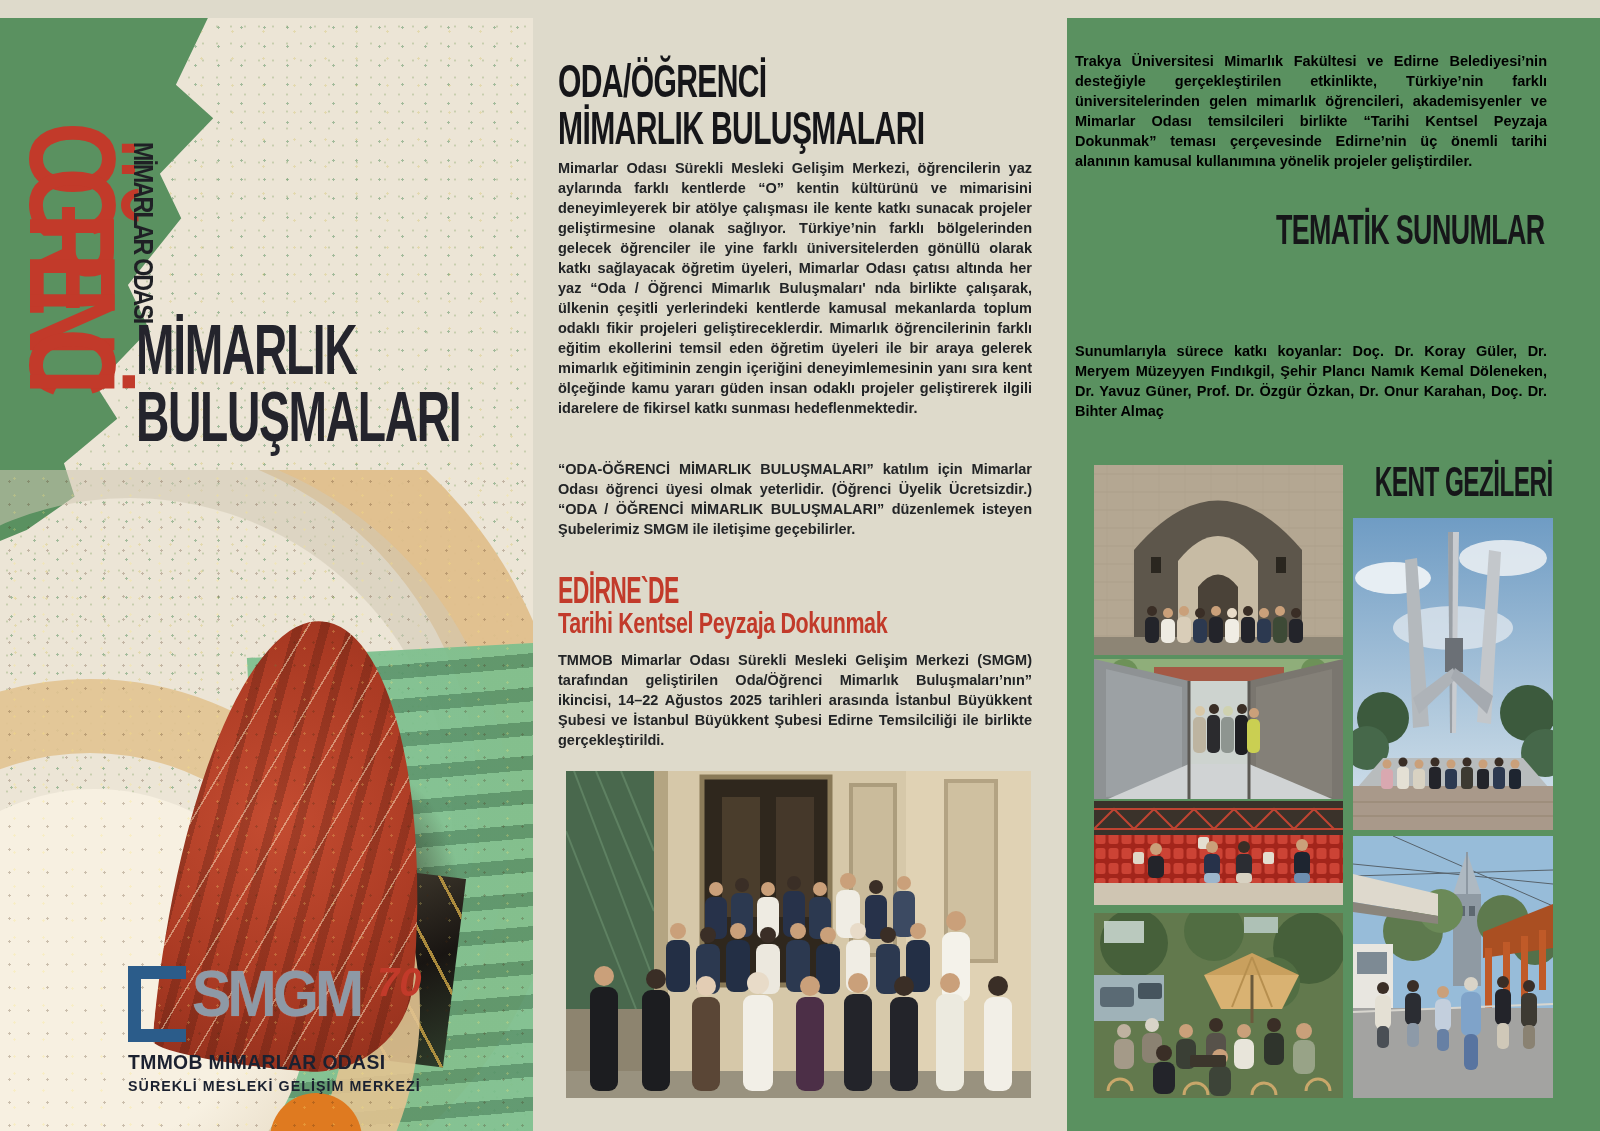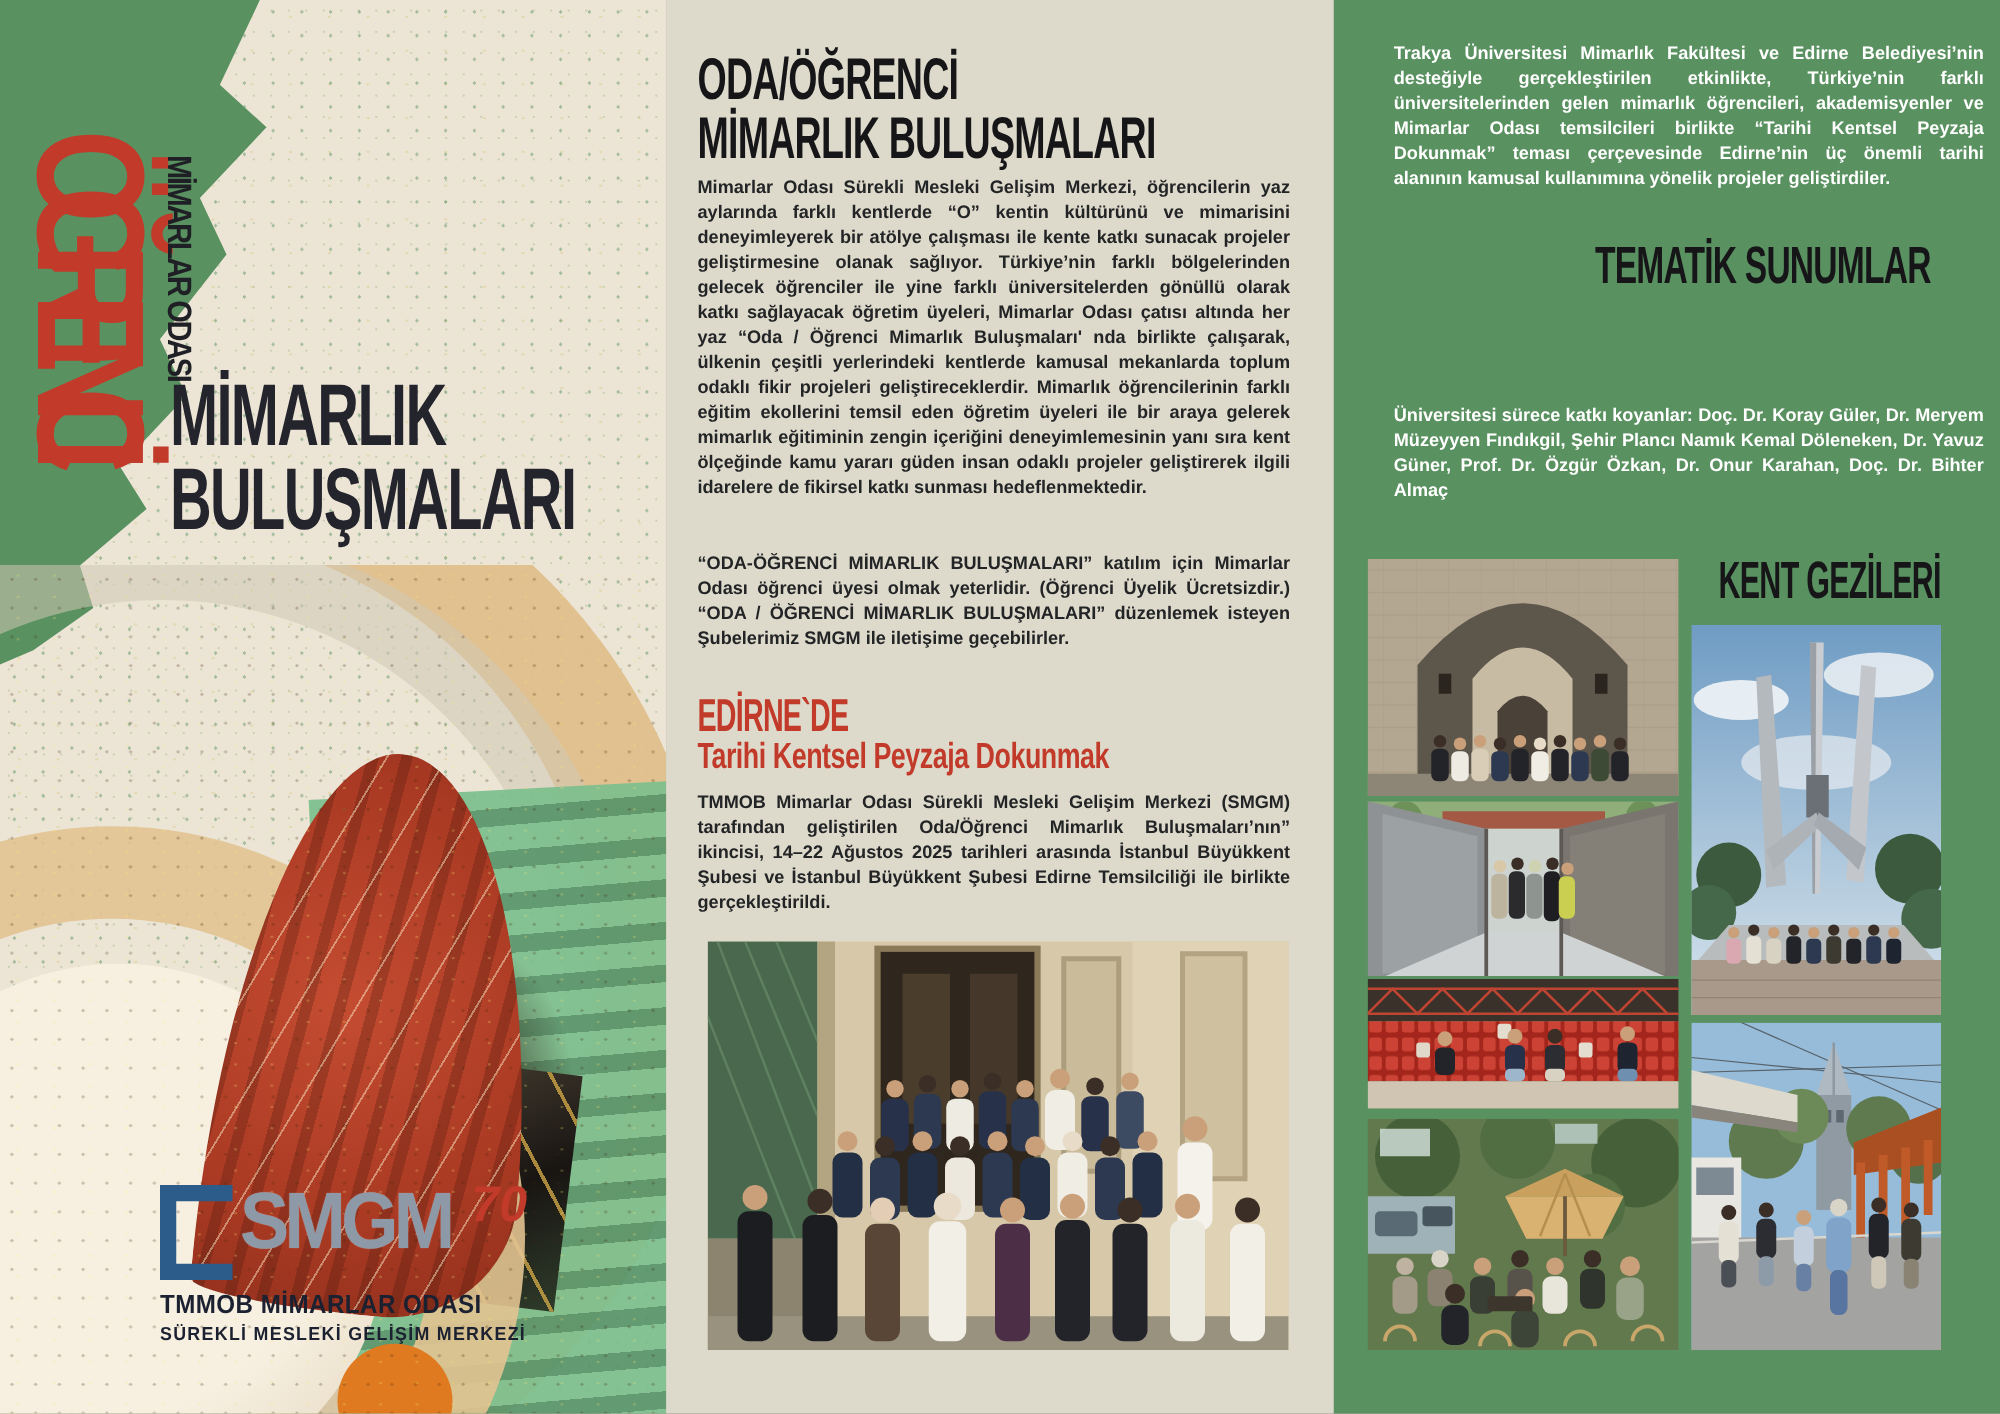--- a/index.html
+++ b/index.html
@@ -4,21 +4,21 @@
 <style>
   :root{
     --green:#5a9160; --cream:#dedacb; --poster-cream:#ece5d6;
     --red:#c23a2a; --ink:#1d1d22; --body:#222426;
   }
   *{margin:0;padding:0;box-sizing:border-box;}
   body{font-family:"Liberation Sans","DejaVu Sans",sans-serif;background:#333;}
   .page{position:relative;width:1600px;height:1131px;overflow:hidden;background:var(--cream);}
 
   
-  .panel{position:absolute;top:0;bottom:0;overflow:hidden;}
+  .panel{position:absolute;top:18px;bottom:0;overflow:hidden;}
   .poster{left:0;width:533px;background:var(--green);}
   .center{left:533px;width:534px;background:var(--cream);}
   .rightp{left:1067px;width:533px;background:var(--green);}
 
   
   .splatter{position:absolute;inset:0;background:var(--poster-cream);
     background-image:
       radial-gradient(circle, rgba(90,145,96,.5) 1.2px, transparent 1.4px),
       radial-gradient(circle, rgba(120,160,90,.32) 1px, transparent 1.2px),
       radial-gradient(circle, rgba(200,180,60,.25) 1px, transparent 1.2px);
@@ -71,21 +71,21 @@
   .year70{font-style:italic;font-weight:700;font-size:40px;color:var(--red);margin-left:2px;line-height:.8;}
   .org1{font-weight:900;font-size:21px;letter-spacing:.4px;color:#1b2130;margin-top:8px;
     transform:scale(.92,1);transform-origin:0 0;white-space:nowrap;}
   .org2{font-weight:900;font-size:15px;letter-spacing:1.1px;color:#1b2130;margin-top:3px;
     transform:scale(.95,1);transform-origin:0 0;white-space:nowrap;}
 
   
   .body-txt{position:absolute;font-size:14.5px;line-height:20px;font-weight:700;
     color:var(--body);text-align:justify;}
   .center .body-txt{left:25px;width:474px;}
-  .rightp .body-txt{left:8px;width:472px;color:#ffffff;margin-left:40px;}
+  .rightp .body-txt{left:8px;width:472px;color:#000000;}
   .display{position:absolute;font-weight:900;color:#161619;white-space:nowrap;letter-spacing:-1px;}
 
   .center-title{left:25px;top:40px;font-size:47px;line-height:.99;transform:scale(.64,1);transform-origin:0 0;}
   .edirne-h{left:25px;top:552px;font-size:37px;color:var(--red);transform:scale(.62,1);transform-origin:0 0;}
   .edirne-sub{position:absolute;left:25px;top:589px;font-size:29px;font-weight:700;color:var(--red);
     white-space:nowrap;transform:scale(.74,1);transform-origin:0 0;letter-spacing:-.5px;}
   .tematik-h{right:55px;top:188px;font-size:42px;transform:scale(.64,1);transform-origin:100% 0;}
   .kent-h{right:47px;top:440px;font-size:42px;transform:scale(.58,1);transform-origin:100% 0;}
 
   
@@ -233,21 +233,21 @@
             <rect x="418" y="226" width="28" height="94" rx="9" fill="#f2efe7"></rect>
         </g>
       </svg>
     </div>
   </div>
 
   <div class="panel rightp">
     <p class="body-txt" style="top:33px">Trakya Üniversitesi Mimarlık Fakültesi ve Edirne Belediyesi’nin desteğiyle gerçekleştirilen etkinlikte, Türkiye’nin farklı üniversitelerinden gelen mimarlık öğrencileri, akademisyenler ve Mimarlar Odası temsilcileri birlikte “Tarihi Kentsel Peyzaja Dokunmak” teması çerçevesinde Edirne’nin üç önemli tarihi alanının kamusal kullanımına yönelik projeler geliştirdiler.</p>
 
     <div class="display tematik-h">TEMATİK SUNUMLAR</div>
-    <p class="body-txt" style="top:323px">Üniversitesi sürece katkı koyanlar: Doç. Dr. Koray Güler, Dr. Meryem Müzeyyen Fındıkgil, Şehir Plancı Namık Kemal Döleneken, Dr. Yavuz Güner, Prof. Dr. Özgür Özkan, Dr. Onur Karahan, Doç. Dr. Bihter Almaç</p>
+    <p class="body-txt" style="top:323px">Sunumlarıyla sürece katkı koyanlar: Doç. Dr. Koray Güler, Dr. Meryem Müzeyyen Fındıkgil, Şehir Plancı Namık Kemal Döleneken, Dr. Yavuz Güner, Prof. Dr. Özgür Özkan, Dr. Onur Karahan, Doç. Dr. Bihter Almaç</p>
     <div class="display kent-h">KENT GEZİLERİ</div>
 
     <div class="photo ph1">
       <svg viewBox="0 0 249 190" preserveAspectRatio="none">
         <rect width="249" height="190" fill="#b4a792"></rect>
         <rect width="249" height="190" fill="url(#stx)" opacity=".35"></rect>
         <defs>
           <pattern id="stx" width="26" height="18" patternUnits="userSpaceOnUse">
             <rect width="26" height="18" fill="none"></rect>
               <line x1="0" y1="9" x2="26" y2="9" stroke="#9c8f7a" stroke-width="1"></line>

